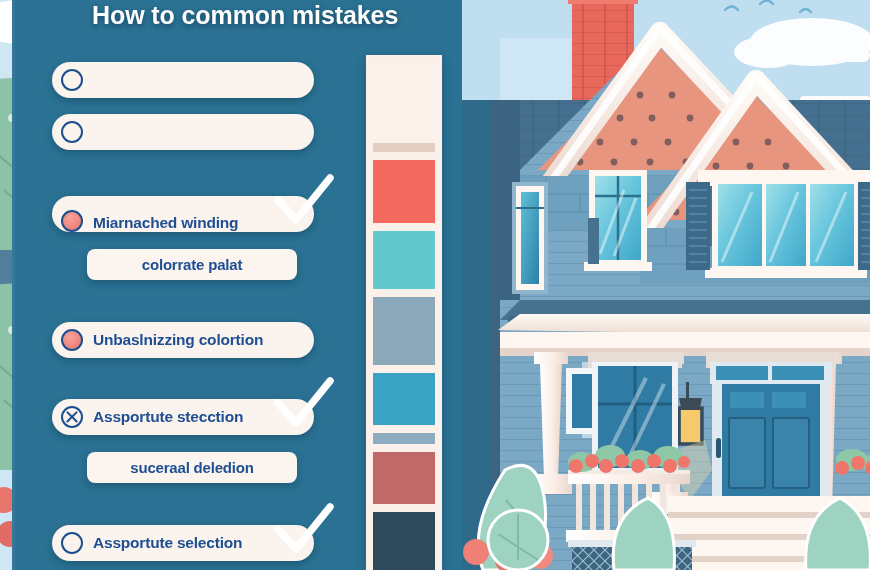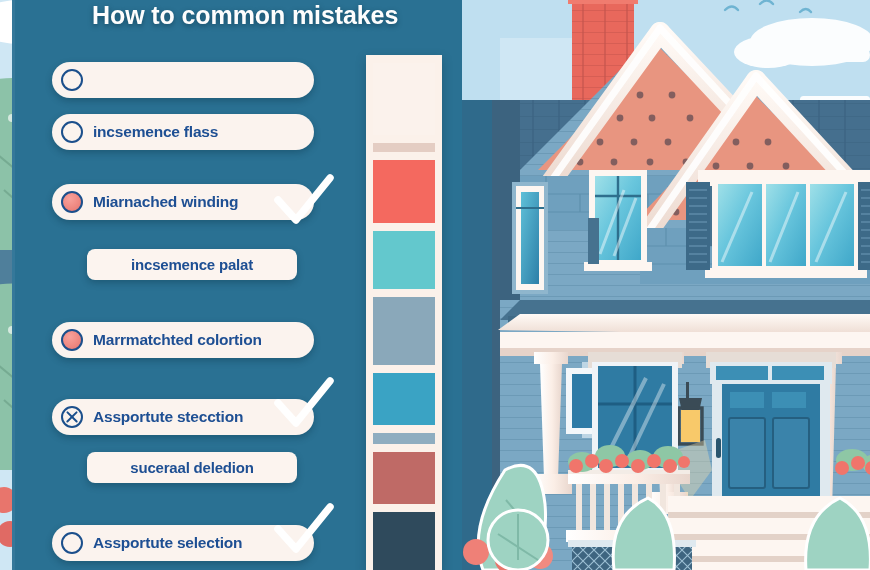--- a/index.html
+++ b/index.html
@@ -501,32 +501,31 @@
   <div id="panel">
 
     <div id="title">How to common mistakes</div>
 
     <div id="items">
         <div class="item main" style="left: 40px; top: 62px; width: 262px;">
           <span class="marker empty"></span>
         </div>
         <div class="item main" style="left: 40px; top: 114px; width: 262px;">
           <span class="marker empty"></span>
-          <span class="label">incsemence flass</span>
-        </div>
-        <div class="item main" style="left: 40px; top: 184px; width: 262px;">
+        </div>
+        <div class="item main" style="left: 40px; top: 196px; width: 262px; align-items: flex-end;">
           <span class="marker filled"></span>
           <span class="label">Miarnached winding</span>
         </div>
         <div class="item sub" style="left: 75px; top: 249px; width: 210px;">
-          <span class="label">incsemence palat</span>
+          <span class="label">colorrate palat</span>
         </div>
         <div class="item main" style="left: 40px; top: 322px; width: 262px;">
           <span class="marker filled"></span>
-          <span class="label">Marrmatchted colortion</span>
+          <span class="label">Unbaslnizzing colortion</span>
         </div>
         <div class="item main" style="left: 40px; top: 399px; width: 262px;">
           <span class="marker cross"></span>
           <span class="label">Assportute stecction</span>
         </div>
         <div class="item sub" style="left: 75px; top: 452px; width: 210px;">
           <span class="label">suceraal deledion</span>
         </div>
         <div class="item main" style="left: 40px; top: 525px; width: 262px;">
           <span class="marker empty"></span>

